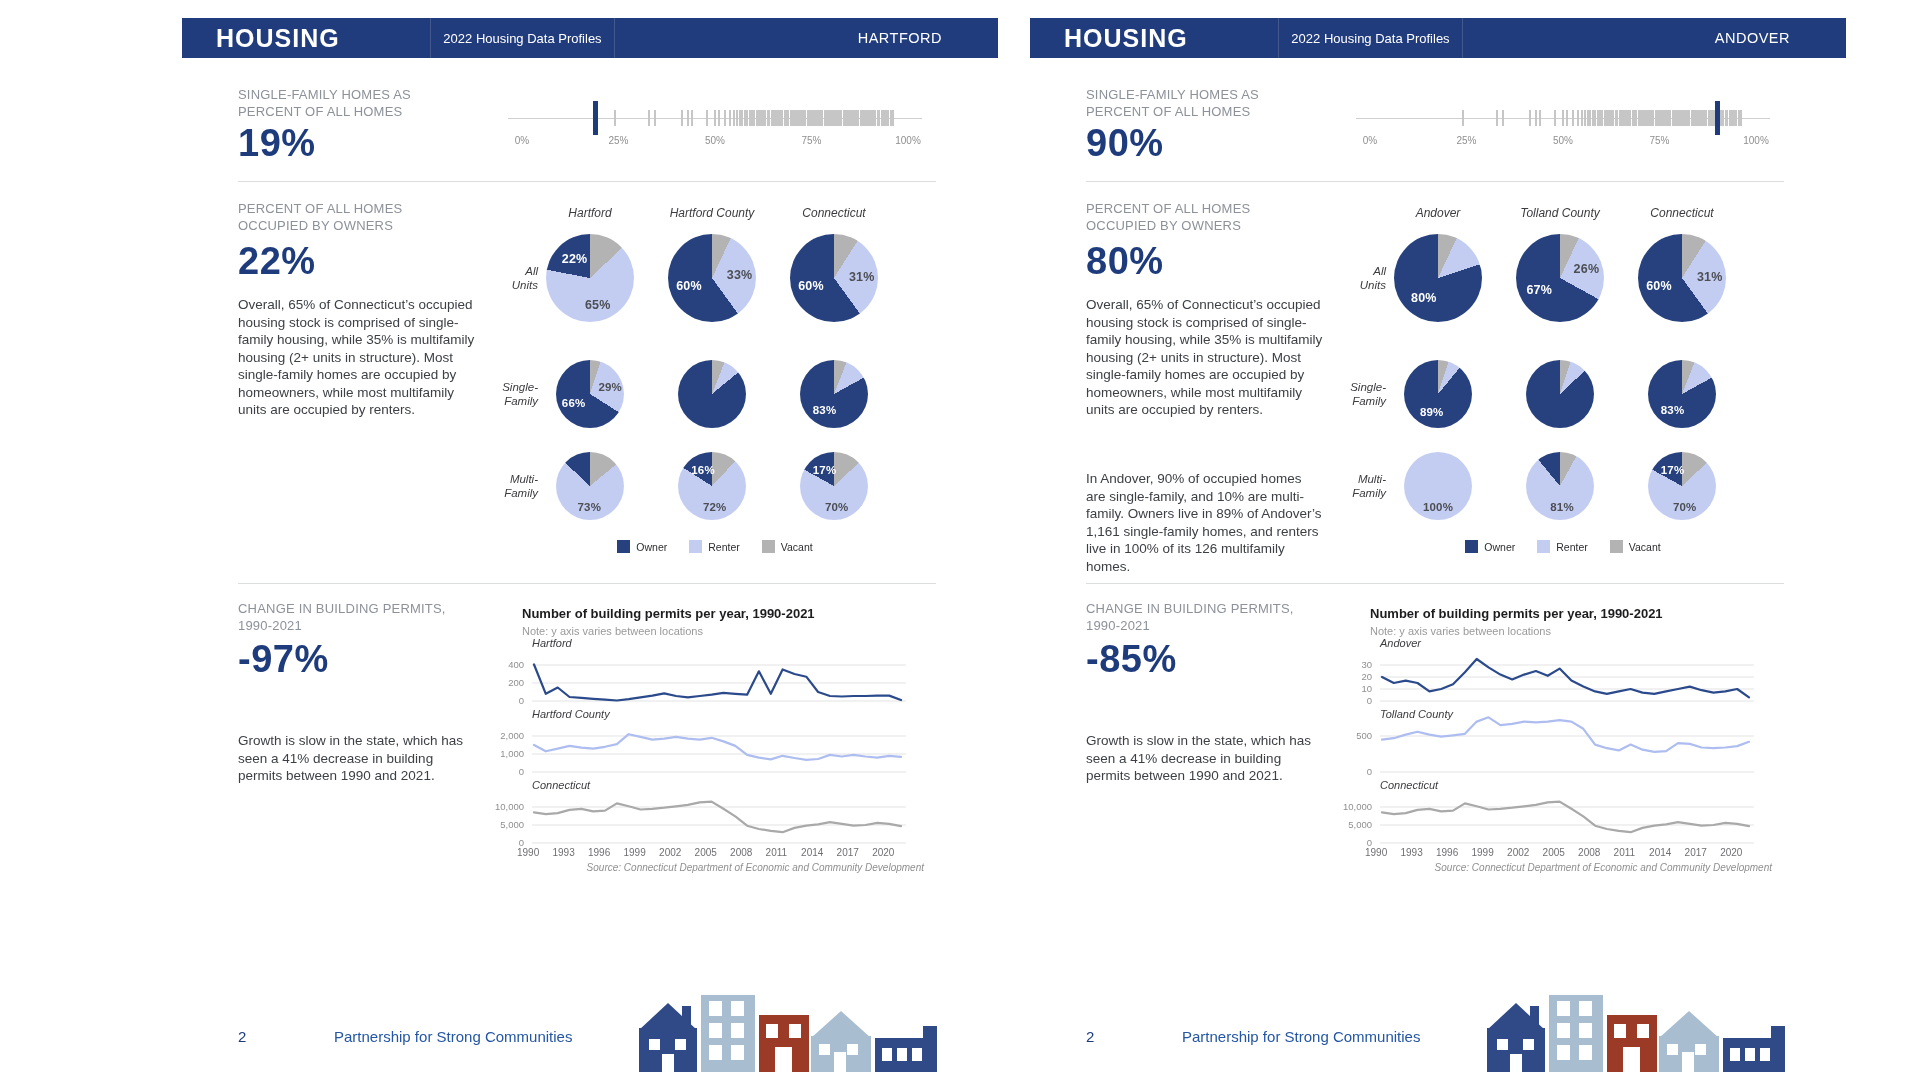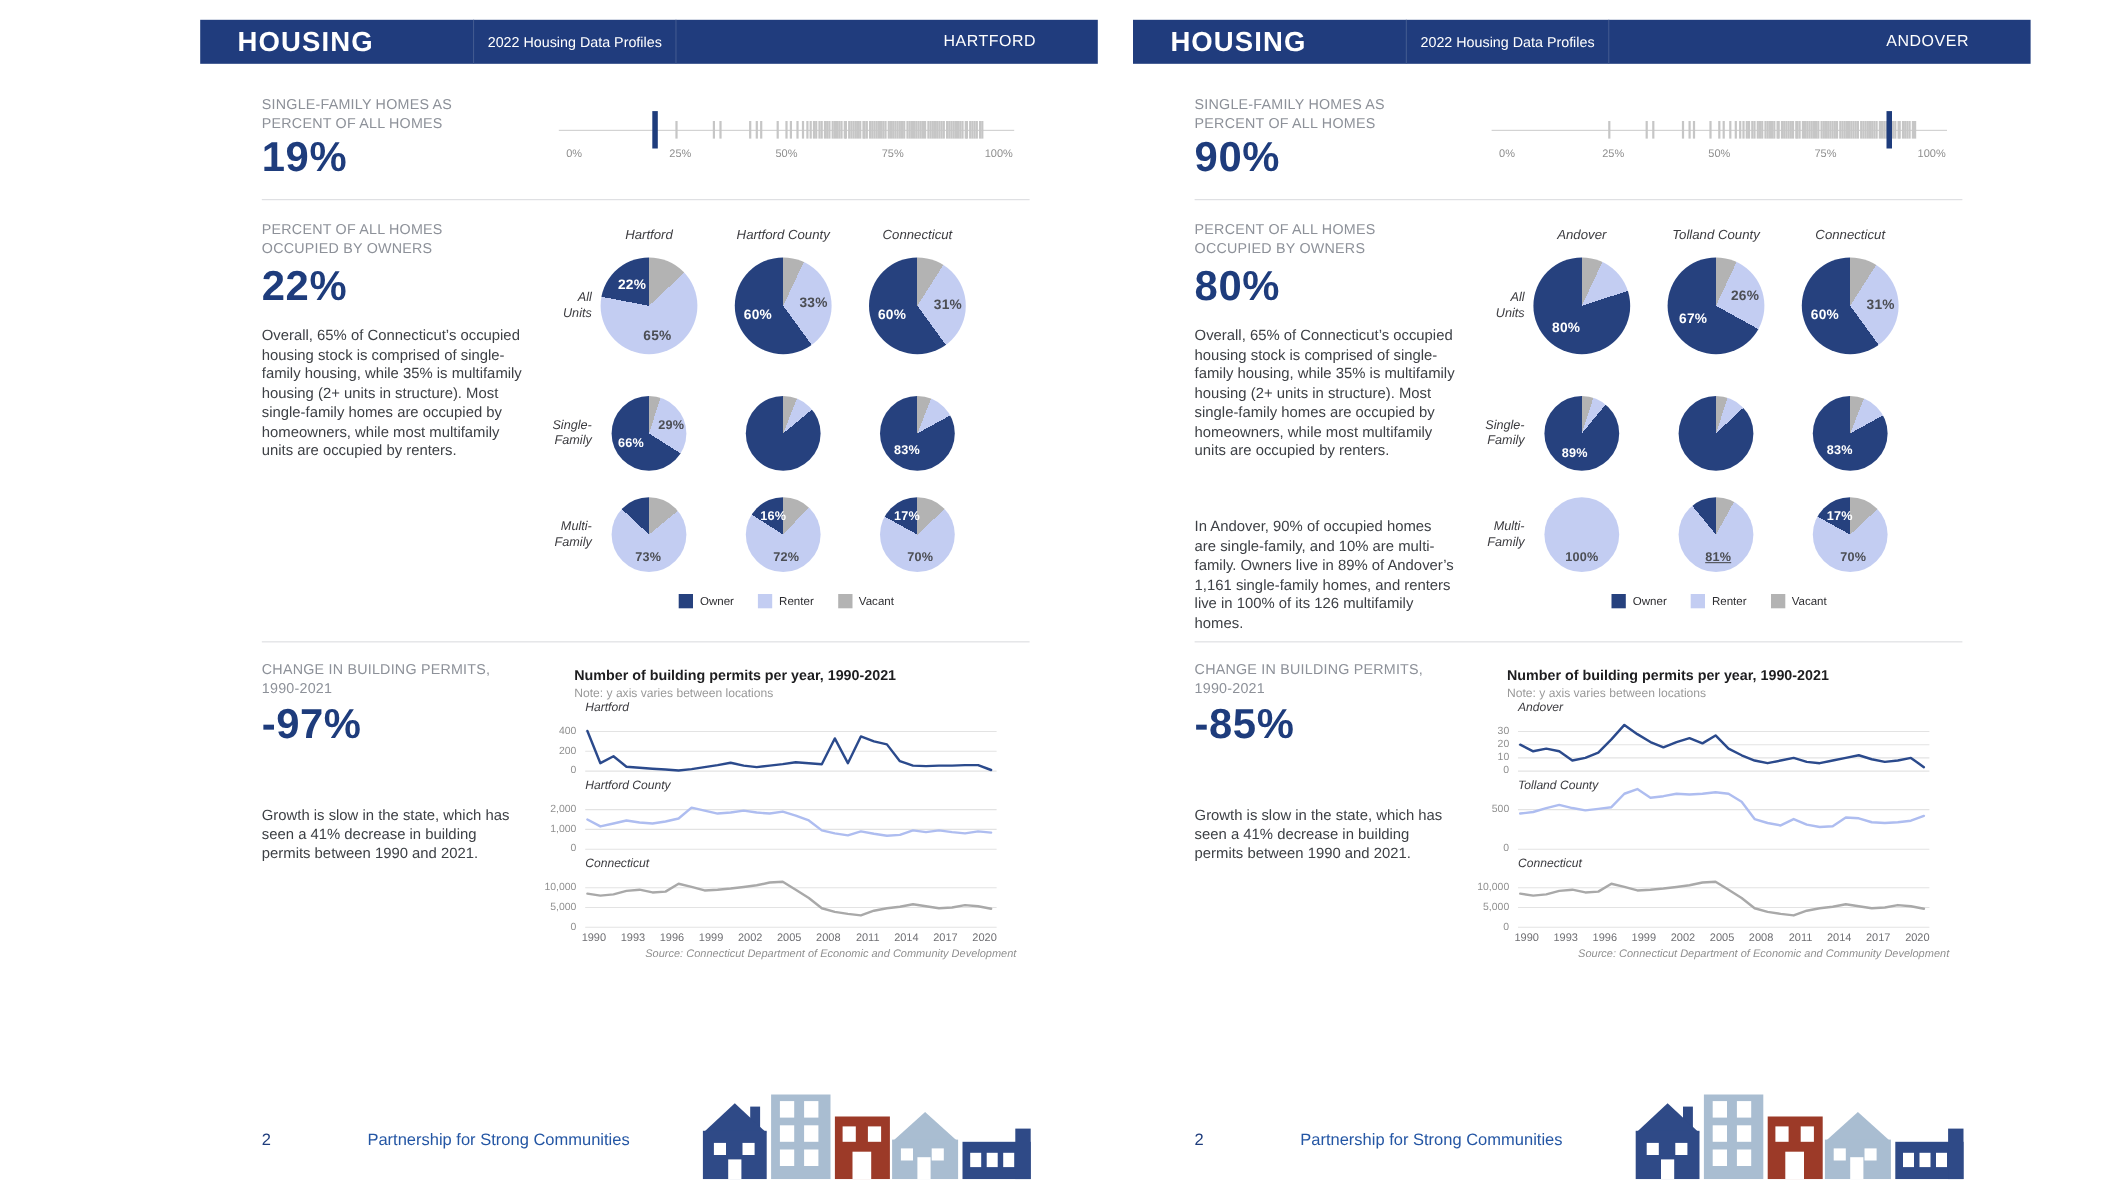--- a/index.html
+++ b/index.html
@@ -38,21 +38,21 @@
   .legend{position:absolute;left:368px;top:540px;width:330px;display:flex;justify-content:center;gap:22px;align-items:center}
   .lg{display:flex;align-items:center;gap:6px;font-size:10.5px;color:#2e2e32}
   .lg-box{width:13px;height:13px;display:inline-block}
   .lg em{font-style:normal}
   .charts{position:absolute;left:296px;top:600px;width:470px;height:290px}
   .ch-title{position:absolute;left:44px;top:6px;font-size:13px;font-weight:bold;color:#1d1d1f}
   .ch-note{position:absolute;left:44px;top:25px;font-size:11px;color:#9a9a9a}
   .ch-lab{position:absolute;left:54px;font-size:11px;font-style:italic;color:#3c3c40}
   .cht{position:absolute;left:0;width:46px;text-align:right;font-size:9.5px;color:#8f8f8f}
   .chsvg{position:absolute;left:54px;overflow:visible}
-  .chx{position:absolute;top:247px;width:34px;text-align:right;font-size:10px;color:#6f6f73}
+  .chx{position:absolute;top:247px;width:34px;text-align:left;font-size:10px;color:#6f6f73}
   .ch-source{position:absolute;left:0;top:262px;width:446px;text-align:right;font-size:10px;font-style:italic;color:#8f8f8f}
   .pgnum{position:absolute;left:56px;top:1028px;font-size:15px;color:var(--statnavy)}
   .org{position:absolute;left:152px;top:1028px;font-size:15px;color:var(--footerblue)}
   .houses{position:absolute;left:456px;top:992px;width:300px;height:80px}
   .h-navy{fill:var(--hnavy)}.h-light{fill:var(--hlight)}.h-red{fill:var(--hred)}.h-win{fill:#fff}
 </style>
 </head>
 <body>
 
   <div class="page" style="left: 182px;">
@@ -439,21 +439,21 @@
       <span class="plab pd" style="left: 679.7px; top: 277.1px; font-size: 12.5px;">31%</span>
       <div class="pie" style="left: 374px; top: 360px; width: 68px; height: 68px; background: conic-gradient(rgb(179, 179, 179) 0deg, rgb(179, 179, 179) 5%, rgb(195, 205, 242) 5%, rgb(195, 205, 242) 11%, rgb(38, 65, 126) 11%, rgb(38, 65, 126) 100%);"></div>
       <span class="plab pw" style="left: 401.7px; top: 411.6px; font-size: 11.5px; text-align: right;">89%</span>
       <div class="pie" style="left: 496px; top: 360px; width: 68px; height: 68px; background: conic-gradient(rgb(179, 179, 179) 0deg, rgb(179, 179, 179) 5%, rgb(195, 205, 242) 5%, rgb(195, 205, 242) 13%, rgb(38, 65, 126) 13%, rgb(38, 65, 126) 100%);"></div>
       <span class="plab pw" style="left: 522.6px; top: 411.2px; font-size: 11.5px; margin-top: 24px;">87%</span>
       <div class="pie" style="left: 618px; top: 360px; width: 68px; height: 68px; background: conic-gradient(rgb(179, 179, 179) 0deg, rgb(179, 179, 179) 6%, rgb(195, 205, 242) 6%, rgb(195, 205, 242) 17%, rgb(38, 65, 126) 17%, rgb(38, 65, 126) 100%);"></div>
       <span class="plab pw" style="left: 642.5px; top: 410.1px; font-size: 11.5px;">83%</span>
       <div class="pie" style="left: 374px; top: 452px; width: 68px; height: 68px; background: conic-gradient(rgb(179, 179, 179) 0deg, rgb(179, 179, 179) 0%, rgb(195, 205, 242) 0%, rgb(195, 205, 242) 100%, rgb(38, 65, 126) 100%, rgb(38, 65, 126) 100%);"></div>
       <span class="plab pd" style="left: 408px; top: 507.4px; font-size: 11.5px;">100%</span>
       <div class="pie" style="left: 496px; top: 452px; width: 68px; height: 68px; background: conic-gradient(rgb(179, 179, 179) 0deg, rgb(179, 179, 179) 8%, rgb(195, 205, 242) 8%, rgb(195, 205, 242) 89%, rgb(38, 65, 126) 89%, rgb(38, 65, 126) 100%);"></div>
-      <span class="plab pd" style="left: 532px; top: 507.3px; font-size: 11.5px; text-decoration: underline;">81%</span>
+      <span class="plab pd" style="left: 532px; top: 507.3px; font-size: 11.5px;">81%</span>
       <div class="pie" style="left: 618px; top: 452px; width: 68px; height: 68px; background: conic-gradient(rgb(179, 179, 179) 0deg, rgb(179, 179, 179) 13%, rgb(195, 205, 242) 13%, rgb(195, 205, 242) 83%, rgb(38, 65, 126) 83%, rgb(38, 65, 126) 100%);"></div>
       <span class="plab pw" style="left: 642.5px; top: 469.9px; font-size: 11.5px;">17%</span>
       <span class="plab pd" style="left: 654.7px; top: 507.3px; font-size: 11.5px;">70%</span>
     </div>
 
     <div class="legend">
       <span class="lg">
         <i class="lg-box" style="background: rgb(38, 65, 126);"></i>
         <em>Owner</em>
       </span>

